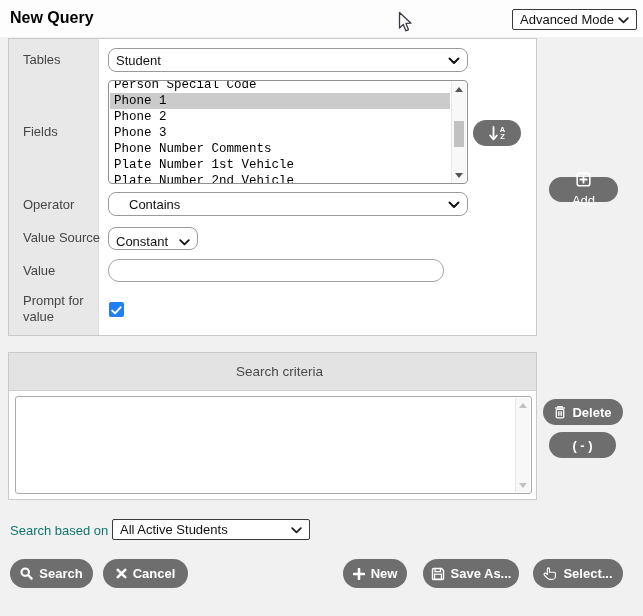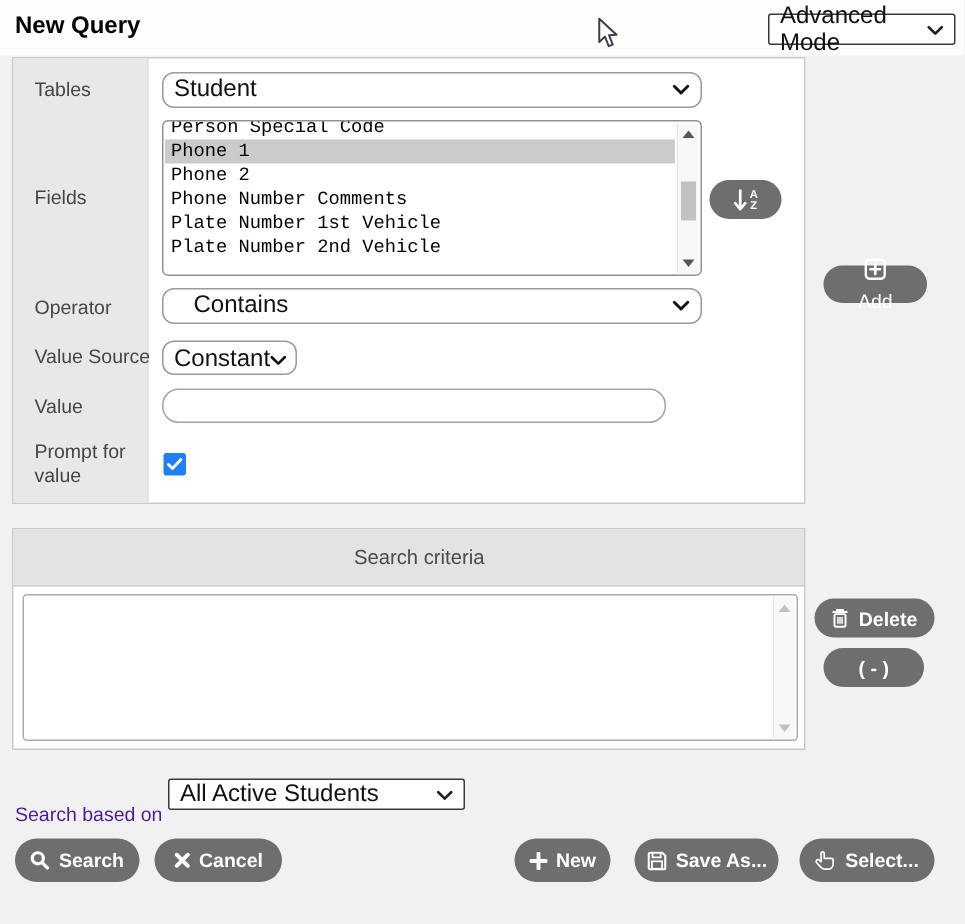--- a/index.html
+++ b/index.html
@@ -4,21 +4,21 @@
 <style>
   * { margin:0; padding:0; box-sizing:border-box; }
   html,body { width:643px; height:616px; }
   body { font-family:"Liberation Sans", sans-serif; background:#f1f1f1; }
   .screen { position:relative; width:643px; height:616px; overflow:hidden; background:#f1f1f1; }
 
   .header-band { position:absolute; left:0; top:0; width:643px; height:37px; background:#fdfdfd; }
   .page-title { position:absolute; left:10px; top:9px; font-size:16px; font-weight:bold; color:#000; }
 
   
-  .sel { position:absolute; background:#fff; display:flex; align-items:center; font-size:16px; color:#111; padding:0 7px; cursor:default; }
+  .sel { position:absolute; background:#fff; display:flex; align-items:center; font-size:13px; color:#111; padding:0 7px; cursor:default; }
   .sel.round { border:1px solid #9a9a9a; border-radius:8px; }
   .sel.square { border:1px solid #3a3a3a; border-radius:2px; }
   .sel .chev { margin-left:auto; flex:0 0 auto; }
 
   .panel { position:absolute; background:#fff; border:1px solid #c9c9c9; }
   .label-col { position:absolute; left:0; top:0; bottom:0; width:90px; background:#e8e8e8; border-right:1px solid #dedede; }
   .flabel { position:absolute; font-size:13px; color:#454545; line-height:16px; }
 
   .listbox { position:absolute; background:#fff; border:1px solid #919191; border-radius:4px; overflow:hidden; }
   .list-inner { position:absolute; left:1px; right:17px; top:-4px;font-family:Liberation Mono, monospace; }
@@ -76,20 +76,21 @@
           </svg>
       </span>
     </div>
 
     <div class="flabel" style="left:14px; top:85px;">Fields</div>
     <div class="listbox" style="left:99px; top:41px; width:360px; height:104px;">
       <div class="list-inner">
         <div class="list-row">Person Special Code</div>
         <div class="list-row selected">Phone 1</div>
         <div class="list-row">Phone 2</div>
+        <div class="list-row">Phone 3</div>
         <div class="list-row">Phone Number Comments</div>
         <div class="list-row">Plate Number 1st Vehicle</div>
         <div class="list-row">Plate Number 2nd Vehicle</div>
       </div>
       <div class="vscroll">
         <div class="sb-btn" style="top:0;">
             <span class="tri-up"></span>
           </div>
         <div class="sb-thumb" style="top:39px; height:26px;"></div>
         <div class="sb-btn" style="bottom:0;">
@@ -180,21 +181,21 @@
           <path d="M4.6 6.3 V10.8 M6 6.3 V10.8 M7.4 6.3 V10.8" stroke="#fff" stroke-width="1"></path>
         </svg>
     </span>
     <span>Delete</span>
   </button>
 
   <button class="btn" style="left:549px; top:432px; width:67px; height:26px;">
     <span>( - )</span>
   </button>
 
-  <div class="flabel" style="left:10px; top:523px; color:#4c1d95;margin-top:12px;">Search based on</div>
+  <div class="flabel" style="left:10px; top:523px; color:#0f766e;">Search based on</div>
   <div class="sel square" style="left:112px; top:519px; width:198px; height:21px;">
     <span>All Active Students</span>
     <span class="chev">
       <svg width="11" height="7" viewBox="0 0 11 7">
           <path d="M1.2 1.2 L5.5 5.4 L9.8 1.2" fill="none" stroke="#222" stroke-width="1.8" stroke-linecap="round" stroke-linejoin="round"></path>
         </svg>
     </span>
   </div>
 
   <button class="btn" style="left:10px; top:559px; width:83px; height:29px;">

